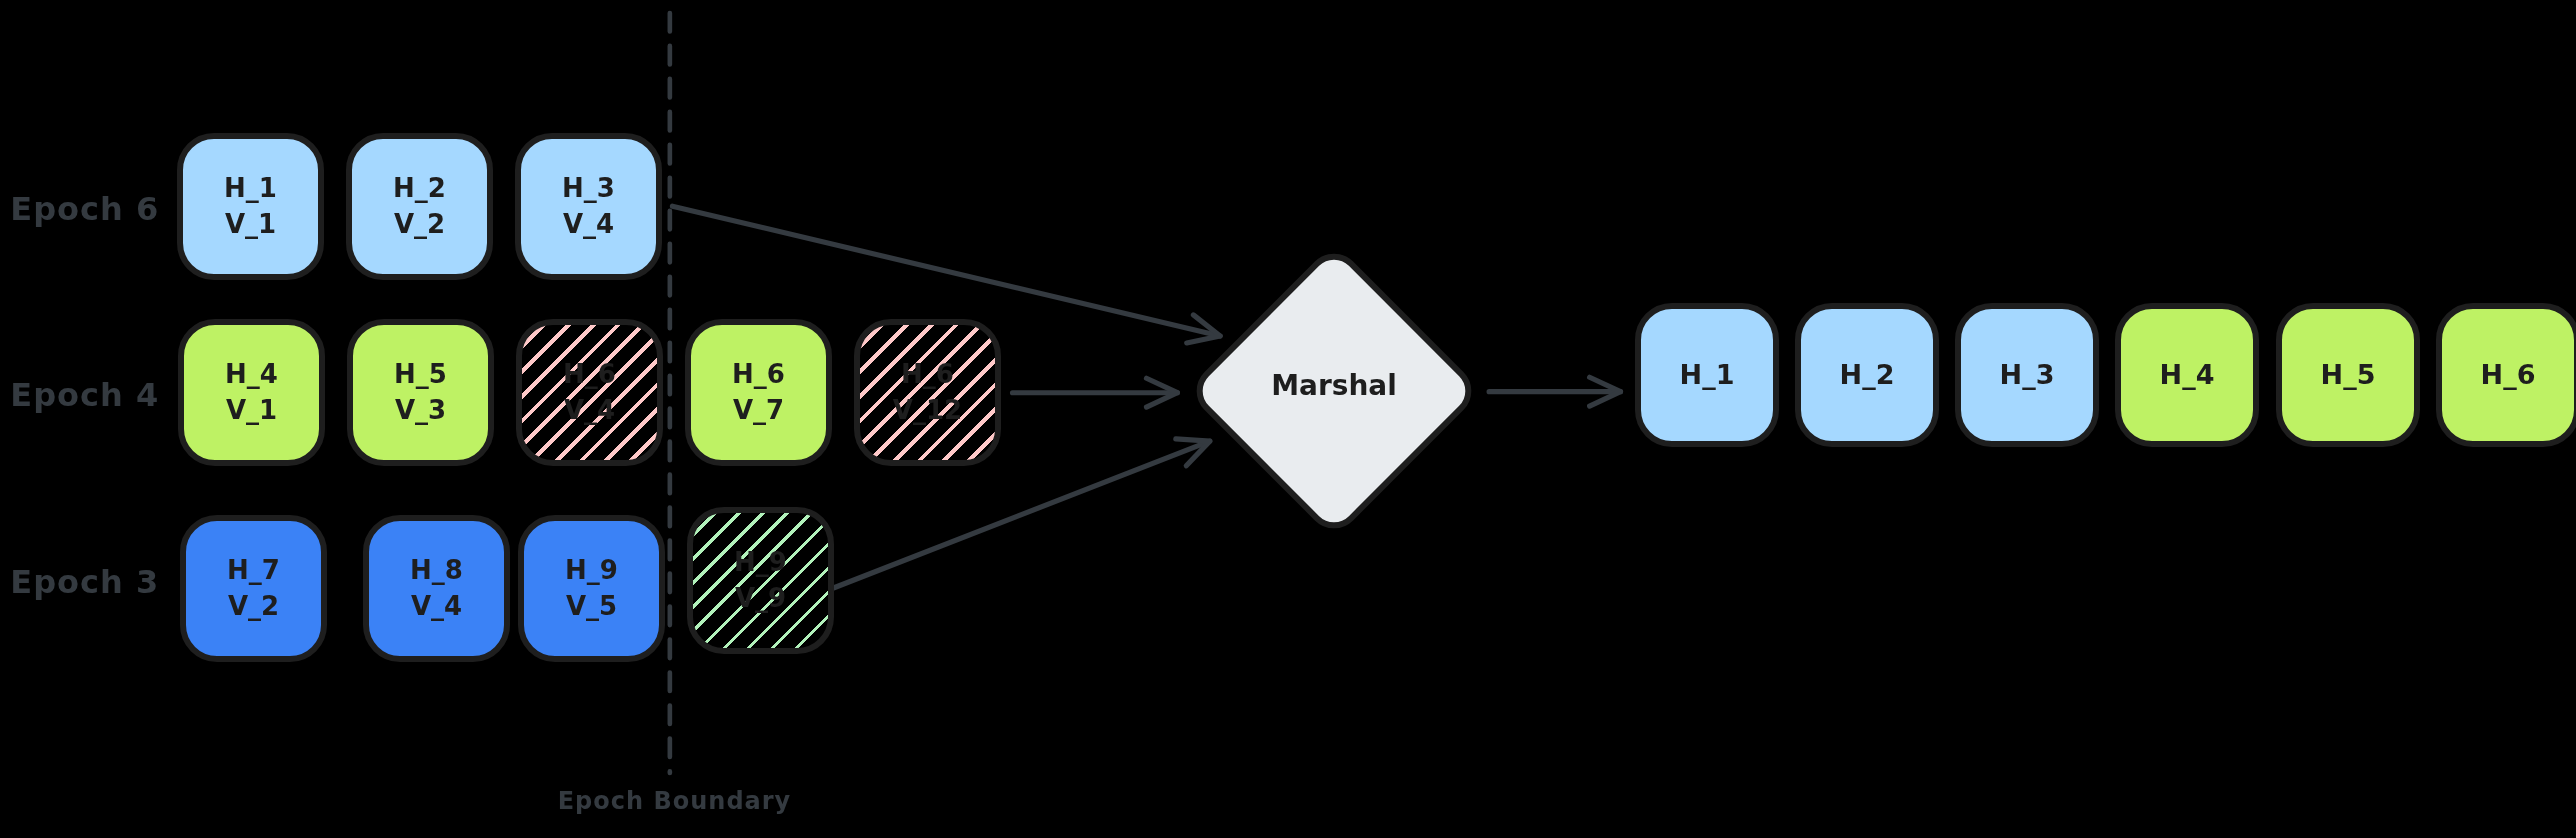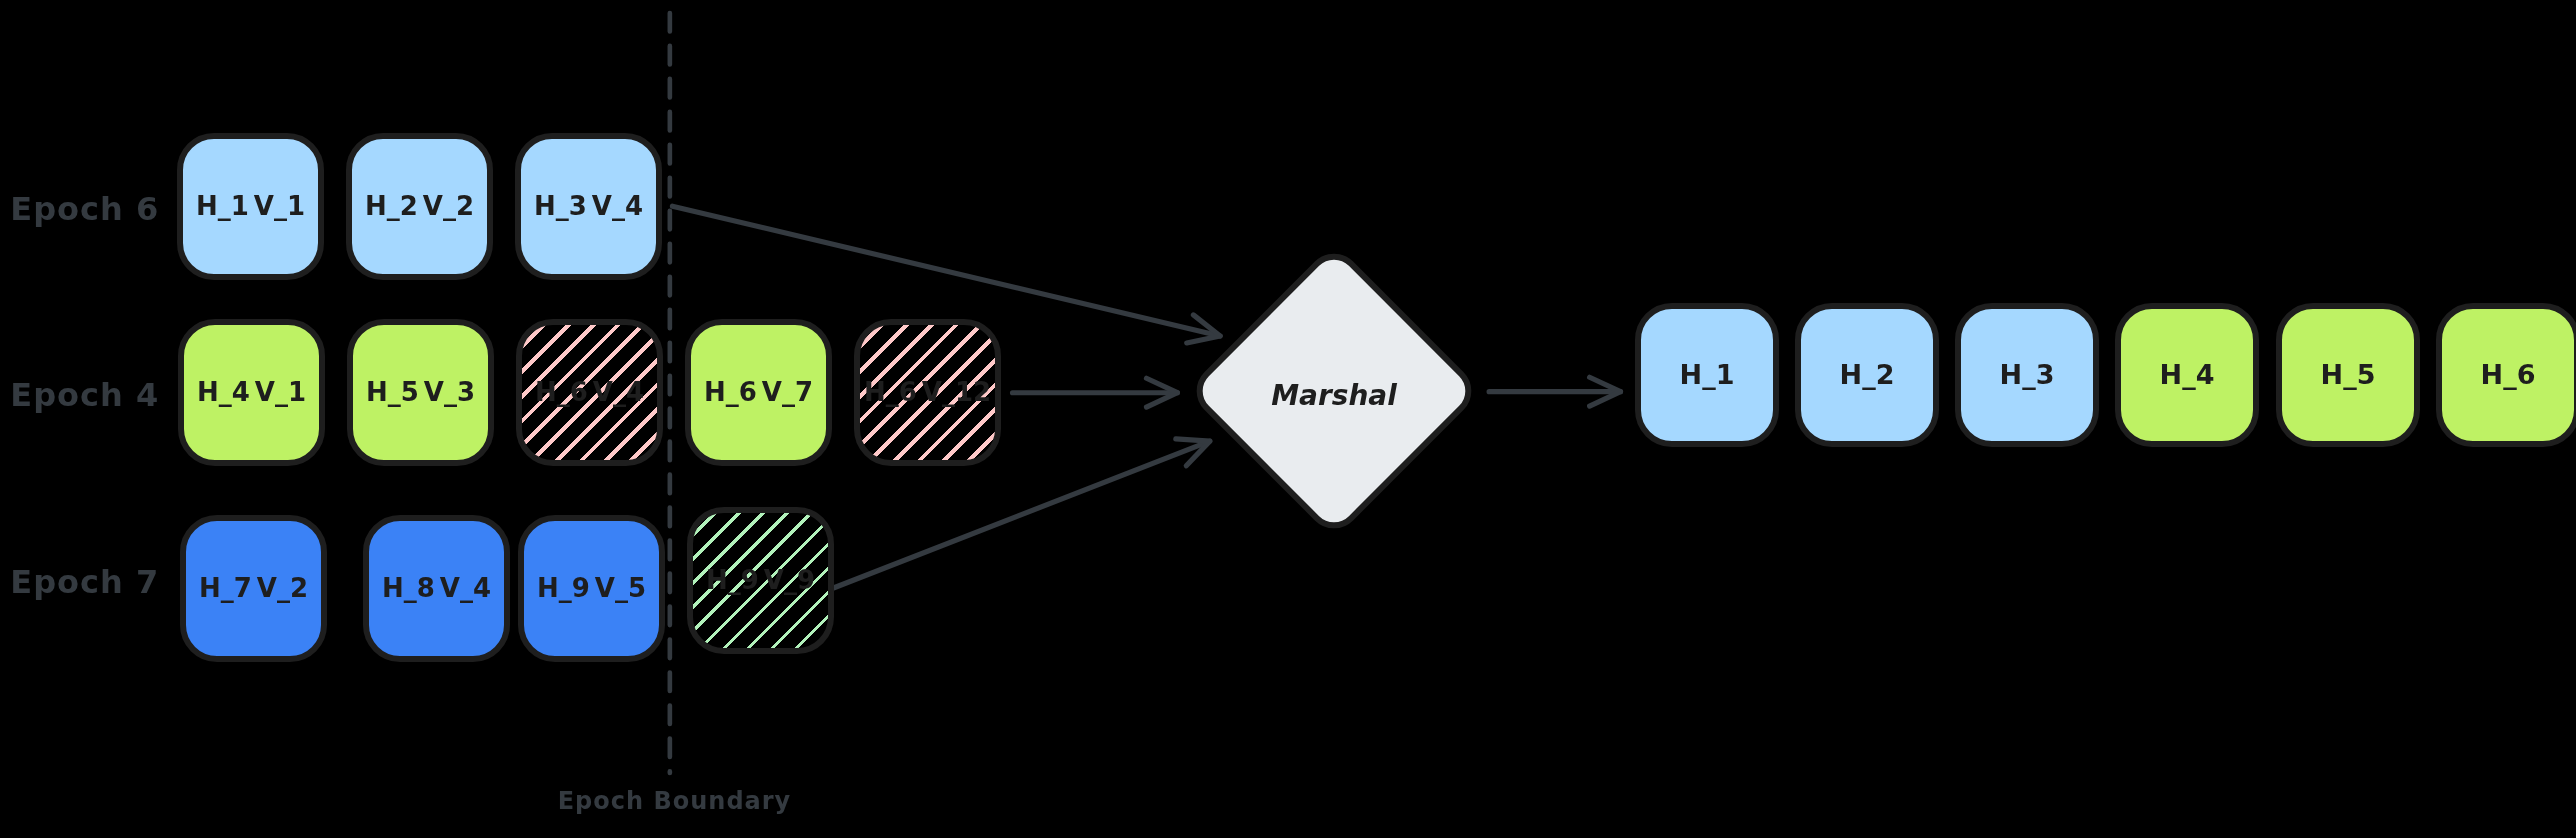--- a/index.html
+++ b/index.html
@@ -9,21 +9,21 @@
     background:#000000;
     font-family:"DejaVu Sans",sans-serif;
     overflow:hidden;
   }
   svg.connectors{position:absolute;left:0;top:0;z-index:1;}
   .box{
     position:absolute;
     width:135px;height:135px;
     border:6.7px solid #1e1e1e;
     border-radius:37px;
-    display:flex;flex-direction:row;align-items:center;justify-content:center;
+    display:flex;flex-direction:column;align-items:center;justify-content:center;
     gap:5px;
     color:#1e1e1e;
     font-size:26px;font-weight:bold;
     z-index:2;
     box-sizing:content-box;
   }
   .box .bl{line-height:1.2;}
   .blue{background:#a5d8ff;}
   .pink{background:#bef264;}
   .green{background:#3b82f6;margin-top:8px;}
@@ -49,26 +49,25 @@
     position:absolute;left:1229px;top:286px;
     width:210px;height:210px;
     background:#e9ecef;
     border:6.7px solid #1e1e1e;
     border-radius:27px;
     transform:rotate(45deg);
     z-index:2;
     box-sizing:border-box;
   }
   .diamond-label{
-    position:absolute;left:1229px;top:290px;
+    position:absolute;left:1229px;top:280px;
     width:210px;height:210px;
     display:flex;align-items:center;justify-content:center;
     color:#1e1e1e;font-size:28px;font-weight:bold;
     z-index:3;
-    font-style:italic;
   }
 </style>
 </head>
 <body>
 
 <div id="canvas">
 
   <svg class="connectors" width="3072" height="839" viewBox="0 0 5962 1628">
     <defs>
       <marker id="ah" markerUnits="userSpaceOnUse" markerWidth="100" markerHeight="100" viewBox="0 0 100 100" refX="80" refY="50" orient="auto">
@@ -82,21 +81,21 @@
 
     <line x1="1965" y1="762" x2="2285" y2="762" stroke="#343a40" stroke-width="10" stroke-linecap="round" marker-end="url(#ah)"></line>
 
     <line x1="1615" y1="1142" x2="2348" y2="856" stroke="#343a40" stroke-width="10" stroke-linecap="round" marker-end="url(#ah)"></line>
 
     <line x1="2890" y1="760" x2="3145" y2="760" stroke="#343a40" stroke-width="10" stroke-linecap="round" marker-end="url(#ah)"></line>
   </svg>
 
   <div class="epoch-label" style="top:188px;">Epoch 6</div>
   <div class="epoch-label" style="top:374px;">Epoch 4</div>
-  <div class="epoch-label" style="top:561px;">Epoch 7</div>
+  <div class="epoch-label" style="top:561px;">Epoch 3</div>
 
   <div class="box blue" style="left:177px;top:133px;">
     <div class="bl">H_1</div>
     <div class="bl">V_1</div>
   </div>
   <div class="box blue" style="left:346px;top:133px;">
     <div class="bl">H_2</div>
     <div class="bl">V_2</div>
   </div>
   <div class="box blue" style="left:515px;top:133px;">

